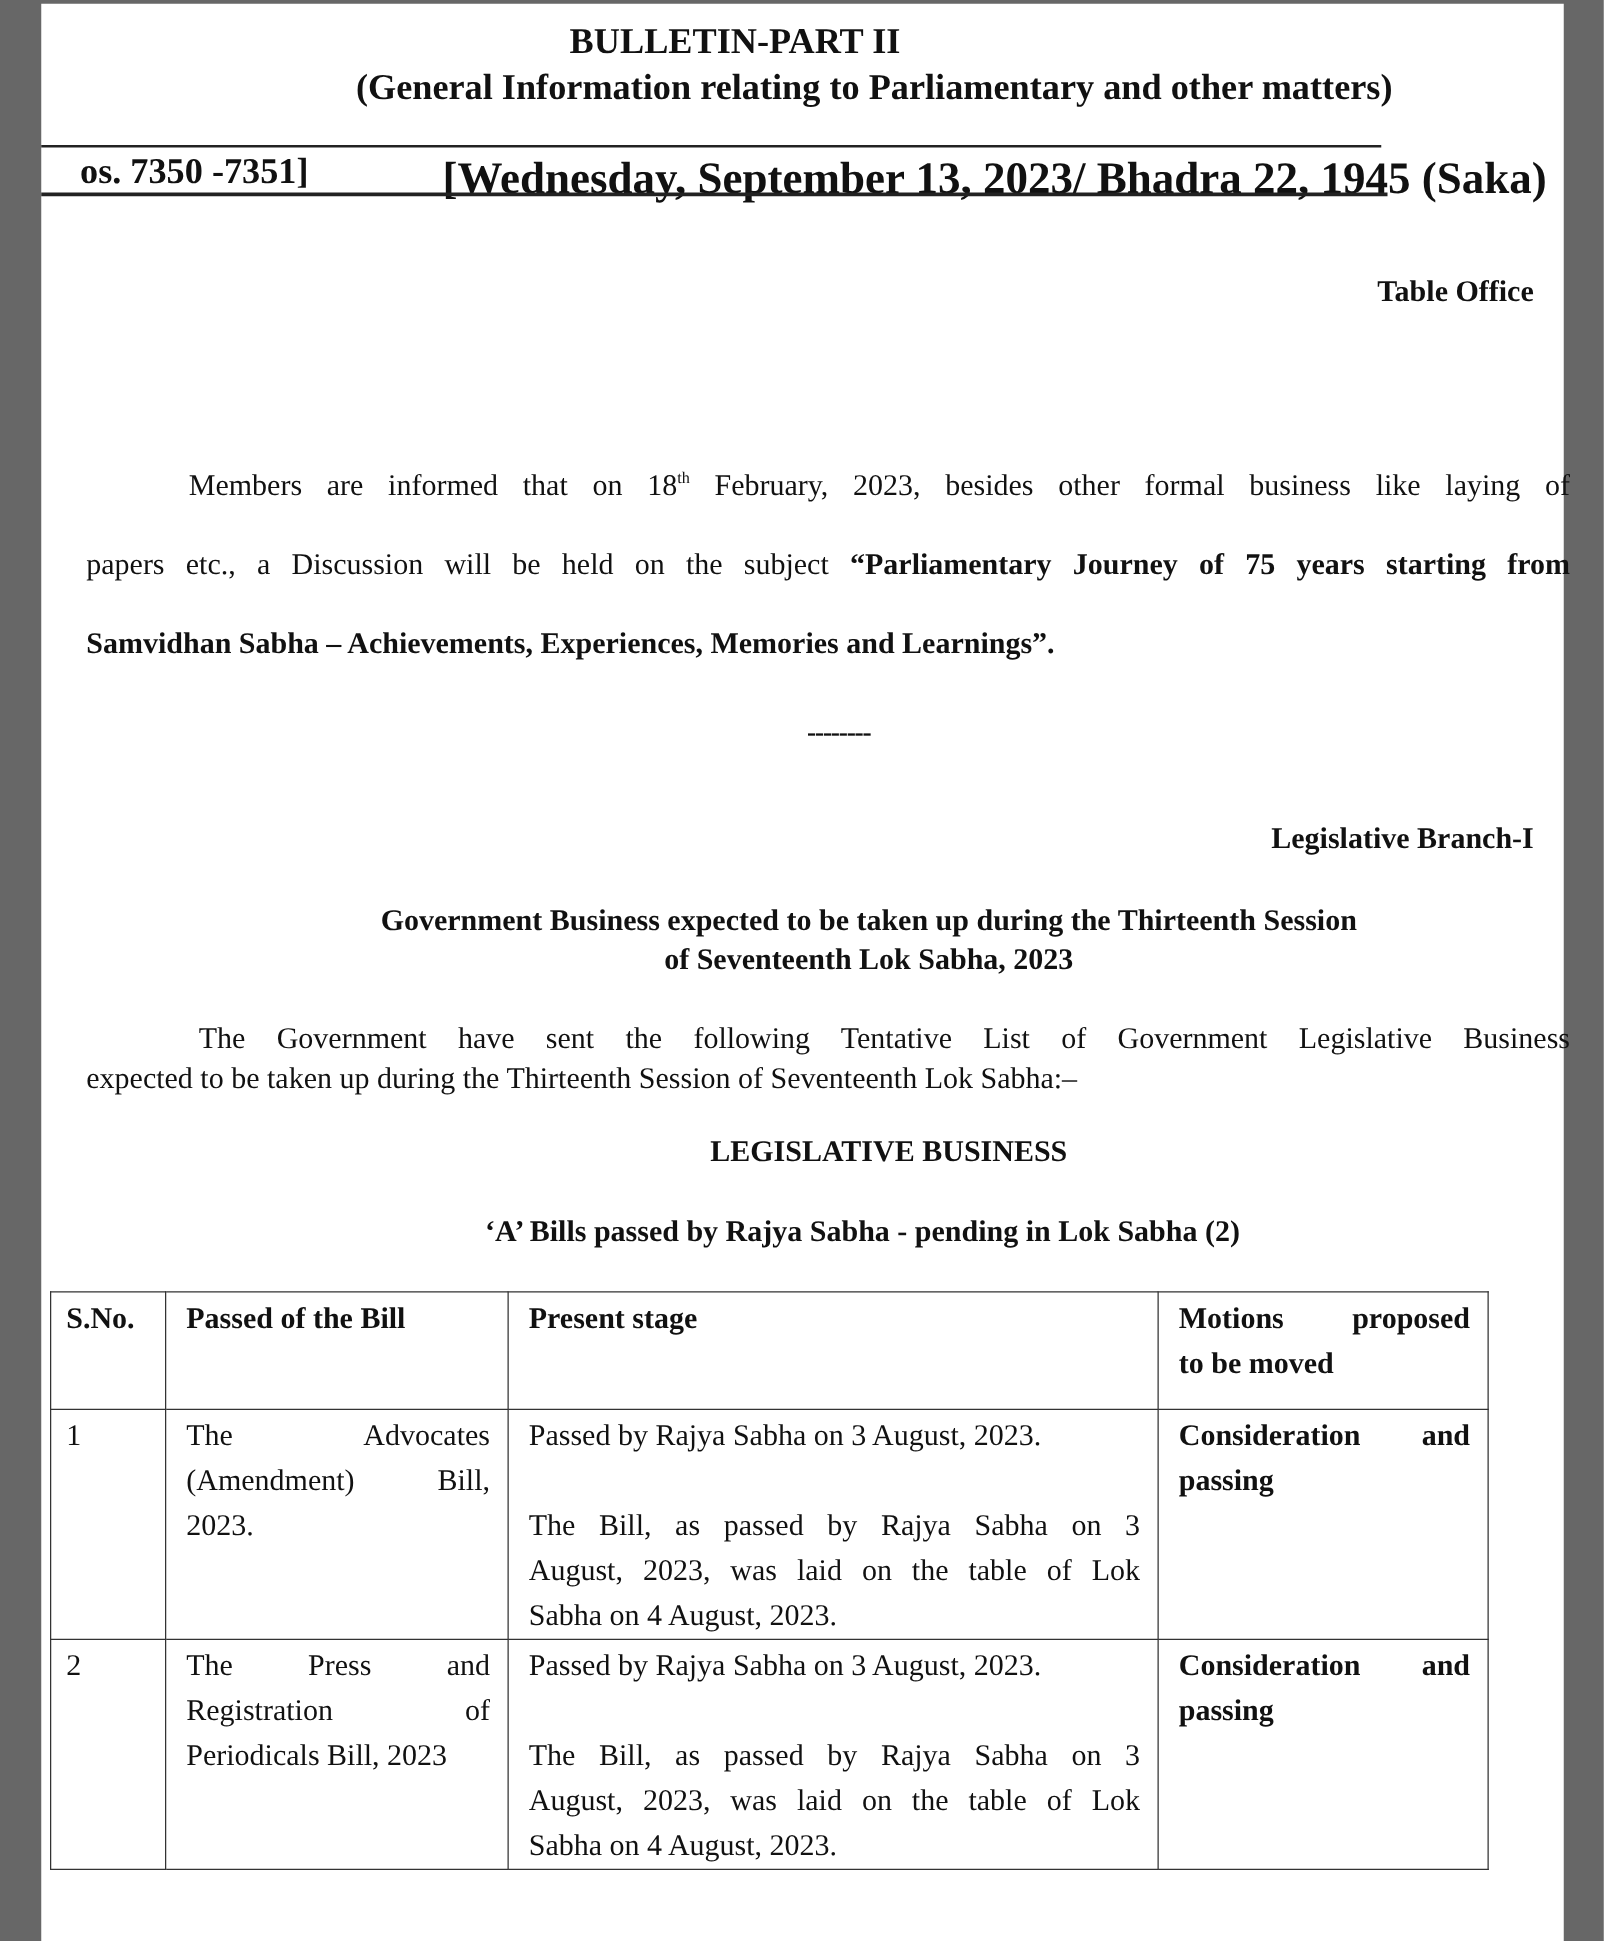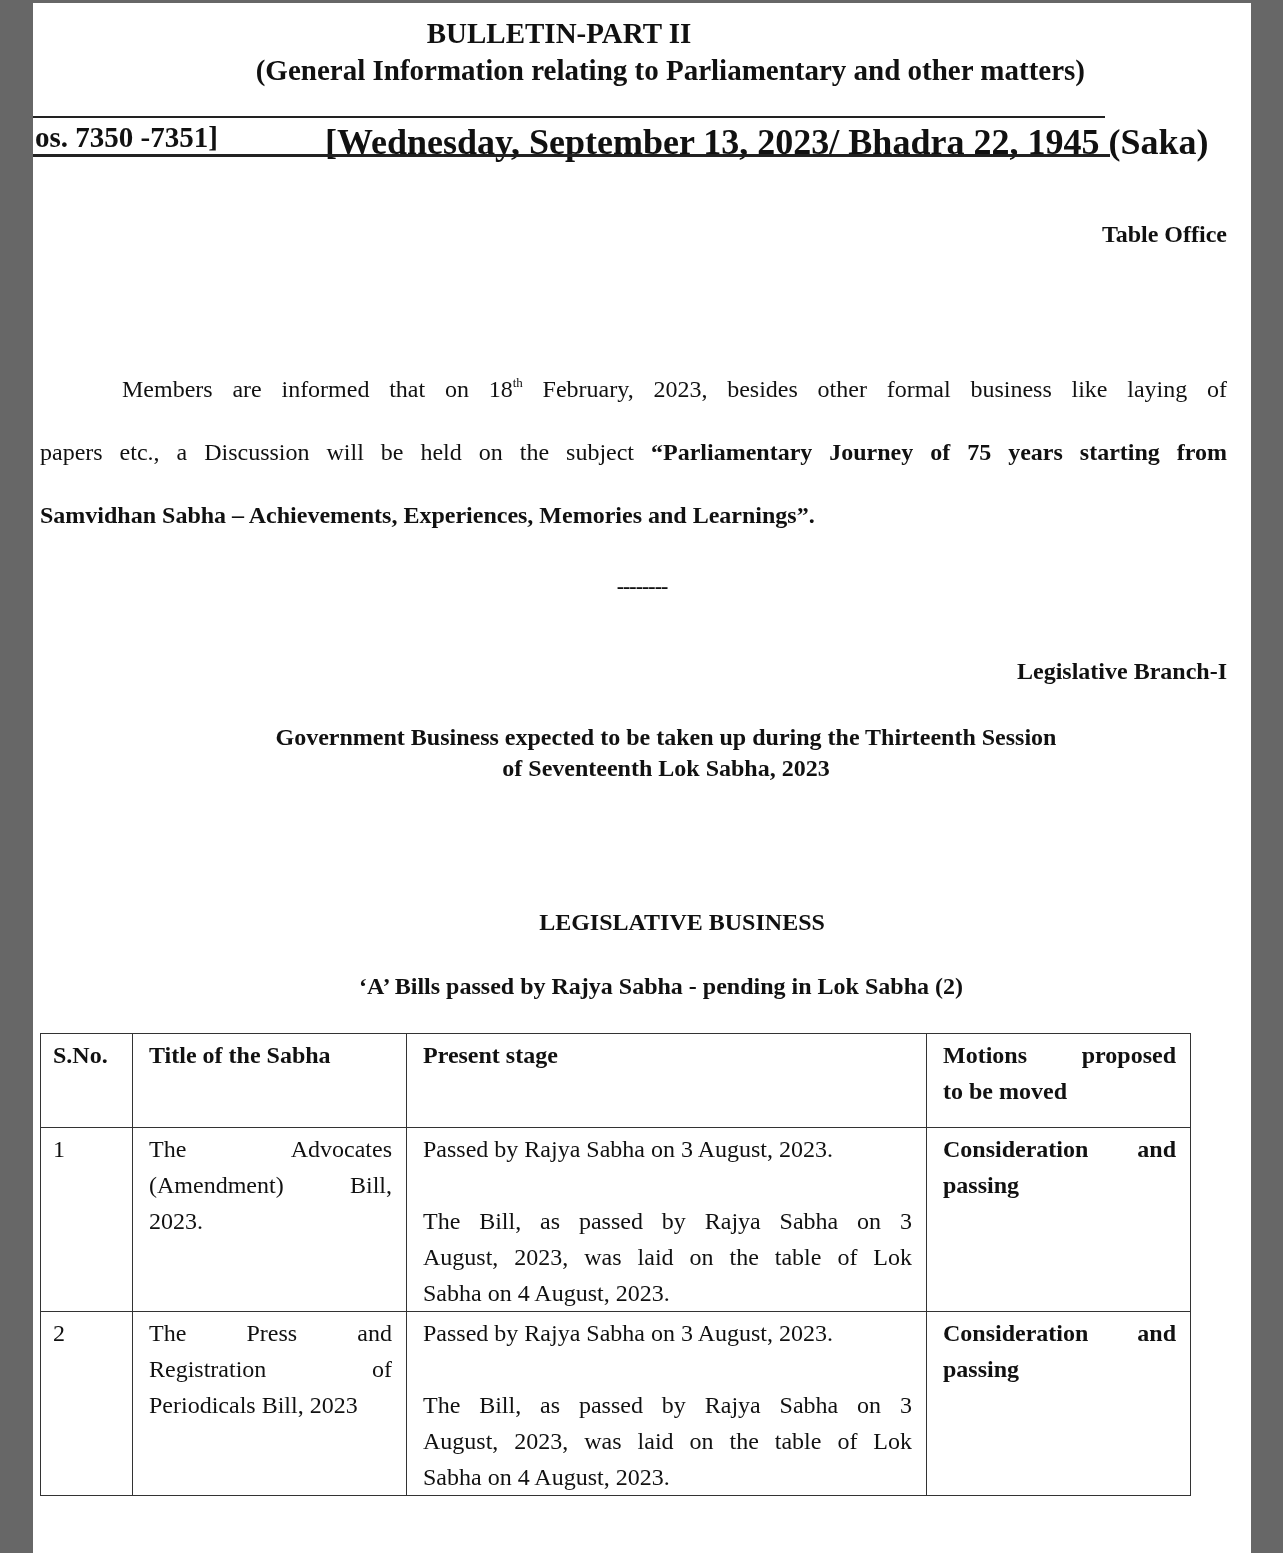--- a/index.html
+++ b/index.html
@@ -7,21 +7,21 @@
     width: 1283px; height: 1553px; overflow: hidden;
     background: #676767;
     font-family: "Liberation Serif", "DejaVu Serif", serif;
     color: #111;
     position: relative;
   }
   .page {
     position: absolute; left: 33px; top: 3px; width: 1218px; height: 1560px;
     background: #fff;
   }
-  .abs { position: absolute; white-space: nowrap; }
+  .abs { position: absolute; white-space: nowrap; margin-left: 29px; }
   .b { font-weight: bold; }
   .title1 { left: 0; width: 1052px; top: 14px; font-size: 29px; text-align: center; }
   .title2 { left: 0; width: 1052px; top: 51px; font-size: 29px; text-align: right; }
   .rule-top { position: absolute; left: 0; top: 113px; width: 1072px; height: 2px; background: #222; }
   .rule-bot { position: absolute; left: 0; top: 151px; width: 1077px; height: 3px; background: #222; }
   .issue-no { left: 2px; top: 118px; font-size: 29px; }
   .issue-date { left: 292px; top: 118px; font-size: 36px; }
   .section-head { right: 24px; font-size: 24px; }
   .disc-title { left: 0; width: 1218px; top: 282px; font-size: 24px; text-align: center; line-height: 32px; white-space: normal; }
   .para1 { left: 7px; width: 1187px; font-size: 24px; white-space: normal; text-align: justify; }
@@ -85,38 +85,42 @@
 
   <div class="abs b dashes">--------</div>
 
   <div class="abs b section-head" style="top:655px;">Legislative Branch-I</div>
 
   <div class="abs b gov-title">
     <div>Government Business expected to be taken up during the Thirteenth Session</div>
     <div>of Seventeenth Lok Sabha, 2023</div>
   </div>
 
+  <div class="abs para2">
+    <div class="ind" style="text-align-last:justify;">The Government have sent the following Tentative List of Government Legislative Business</div>
+    <div>expected to be taken up during the Thirteenth Session of Seventeenth Lok Sabha:–</div>
+  </div>
 
   <div class="abs b leg-biz">LEGISLATIVE BUSINESS</div>
   <div class="abs b bills-a">‘A’ Bills passed by Rajya Sabha - pending in Lok Sabha (2)</div>
 
   <table class="bills">
     <colgroup>
       <col class="c1">
         <col class="c2">
         <col class="c3">
         <col class="c4">
     </colgroup>
     <tbody>
         <tr class="hdr">
       <th>
             <div class="cell sn">S.No.</div>
           </th>
       <th>
-            <div class="cell">Title of the Sabha</div>
+            <div class="cell">Passed of the Bill</div>
           </th>
       <th>
             <div class="cell">Present stage</div>
           </th>
       <th>
         <div class="cell just">
           <span class="jl">Motions proposed</span>
           <span class="jl last">to be moved</span>
         </div>
       </th>

